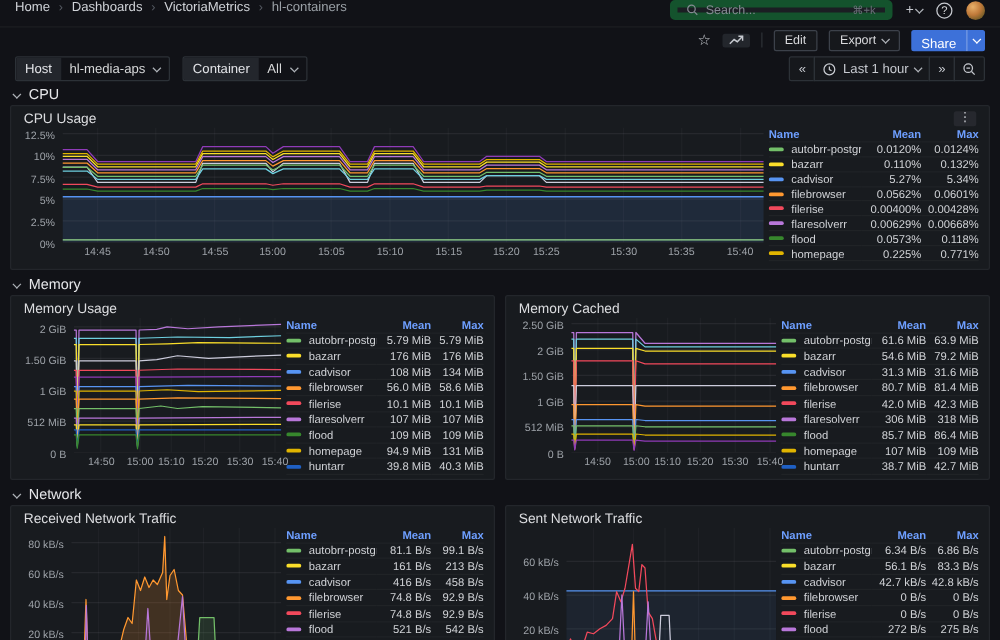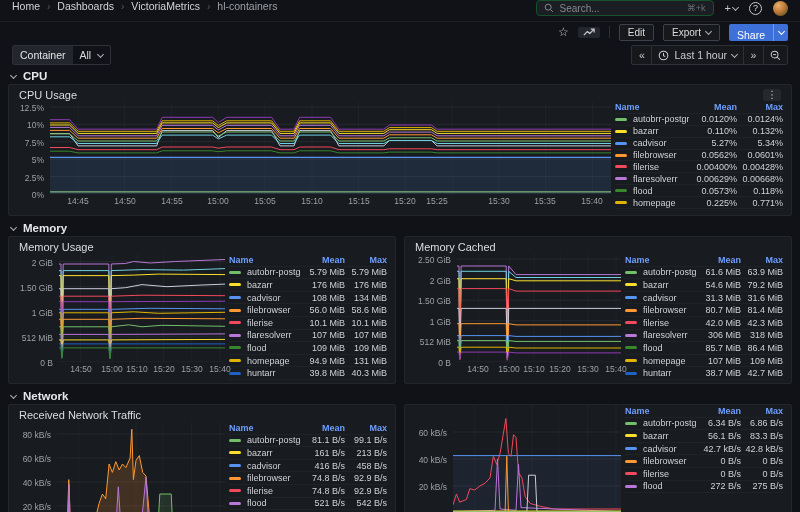--- a/index.html
+++ b/index.html
@@ -7,21 +7,21 @@
   font-family:"Liberation Sans",sans-serif;font-size:11px}
 svg{display:block}
 .topnav{height:22px;display:flex;align-items:flex-start;justify-content:space-between;
   padding:0 12px;border-bottom:1px solid #1c1e22}
 .crumbs{display:flex;align-items:center;gap:7px;font-size:10.5px;color:#d0d3d8}
 .crumb{cursor:pointer}
 .crumb.last{color:#9aa0a6}
 .crumb-sep{color:#565b64;font-size:10px}
 .nav-right{display:flex;align-items:center;gap:11px}
 .searchbox{display:flex;align-items:center;gap:6px;width:178px;height:16px;background:#1b1e23;
-  border:1px solid #14532d;border-radius:4px;padding:0 7px;color:#848a92;font-size:10px}
+  border:6px solid #14532d;border-radius:4px;padding:0 7px;color:#848a92;font-size:10px}
 .searchbox .sc{margin-left:auto;font-size:9px;color:#696f77}
 .navicon{color:#c7cad0;font-size:11px;display:flex;align-items:center;gap:2px}
 .help{width:13px;height:13px;border:1px solid #c7cad0;border-radius:50%;display:flex;
   align-items:center;justify-content:center;font-size:9px}
 .avatar{width:15px;height:15px;border-radius:50%;
   background:radial-gradient(circle at 35% 30%,#e8b06a 0%,#c07a3a 45%,#6e5a26 80%,#4a3a18 100%)}
 .toolbar{height:20px;display:flex;align-items:center;justify-content:flex-end;gap:9px;padding:0 12px}
 .tb-icon{color:#c7cad0;font-size:12px;line-height:1}
 .minibox{background:#23262c;border-radius:2px;padding:1px 5px;display:flex;align-items:center}
 .vdiv{width:1px;height:12px;background:#2c3036}
@@ -38,21 +38,21 @@
 .varbox{display:flex;align-items:stretch;border:1px solid #2c3137;border-radius:2px;height:20px;overflow:hidden}
 .varlabel{background:#23262c;padding:0 7px;display:flex;align-items:center;font-size:10.5px;color:#e3e4e8}
 .varval{padding:0 7px;display:flex;align-items:center;gap:7px;font-size:10.5px;color:#d8d9da}
 .ctl-right{display:flex;align-items:center;gap:6px}
 .tgroup{display:flex}
 .tbtn{height:20px;min-width:21px;display:flex;align-items:center;justify-content:center;gap:5px;
   background:#16181c;border:1px solid #2c3137;color:#c7cad0;padding:0 6px;font-size:10.5px;margin-left:-1px}
 .tgroup .tbtn:first-child{margin-left:0;border-radius:2px 0 0 2px}
 .tgroup .tbtn:last-child{border-radius:0 2px 2px 0}
 .section{height:16px;display:flex;align-items:center;gap:7px;padding:0 11px;
-  font-weight:bold;font-size:11.5px;color:#e6e7ea}
+  font-weight:normal;font-size:11.5px;color:#e6e7ea}
 .section.mt{margin-top:4px}
 .panel{background:#181b1f;border:1px solid #23262b;border-radius:2px}
 .p-single{margin:0 8px;height:132px}
 .row2{display:flex;gap:8px;margin:0 8px}
 .row2 .panel{flex:1;height:148px}
 .ptitle{display:flex;justify-content:space-between;align-items:center;padding:4px 10px 1px;
   font-size:11px;font-weight:500;color:#dcdde0}
 .kebab{background:#26282e;border-radius:2px;padding:0 4px;color:#c7cad0;font-size:10px;line-height:12px}
 .pbody{display:flex;padding:0 8px 4px;height:calc(100% - 22px)}
 .chart{flex:1;display:flex;min-width:0}
@@ -122,20 +122,27 @@
           <span>Share</span>
         </span>
       <span class="share-caret">
           <span class="chev w"></span>
         </span>
     </span>
   </div>
 
   <div class="controls">
     <div class="ctl-left">
+      <div class="varbox">
+        <span class="varlabel">Host</span>
+        <span class="varval">
+            <span>hl-media-aps</span>
+            <span class="chev"></span>
+          </span>
+      </div>
       <div class="varbox">
         <span class="varlabel">Container</span>
         <span class="varval">
             <span>All</span>
             <span class="chev"></span>
           </span>
       </div>
     </div>
     <div class="ctl-right">
       <div class="tgroup">
@@ -602,20 +609,23 @@
             <div class="lg-cell ">
               <span class="chip" style="background: rgb(184, 119, 217);"></span>
               <span>flood</span>
             </div>
             <div class="lg-cell r">521 B/s</div>
             <div class="lg-cell r">542 B/s</div>
           </div>
       </div>
     </div>
     <div class="panel">
+      <div class="ptitle">
+          <span>Sent Network Traffic</span>
+        </div>
       <div class="pbody">
         <div class="chart">
           <div class="ycol" style="width:40px">
               <div style="position:absolute;right:6px;top:23px">60 kB/s</div>
               <div style="position:absolute;right:6px;top:50px">40 kB/s</div>
               <div style="position:absolute;right:6px;top:77px">20 kB/s</div>
             </div>
           <div class="cmain">
             <div class="plot">
                 <svg width="168" height="108">

